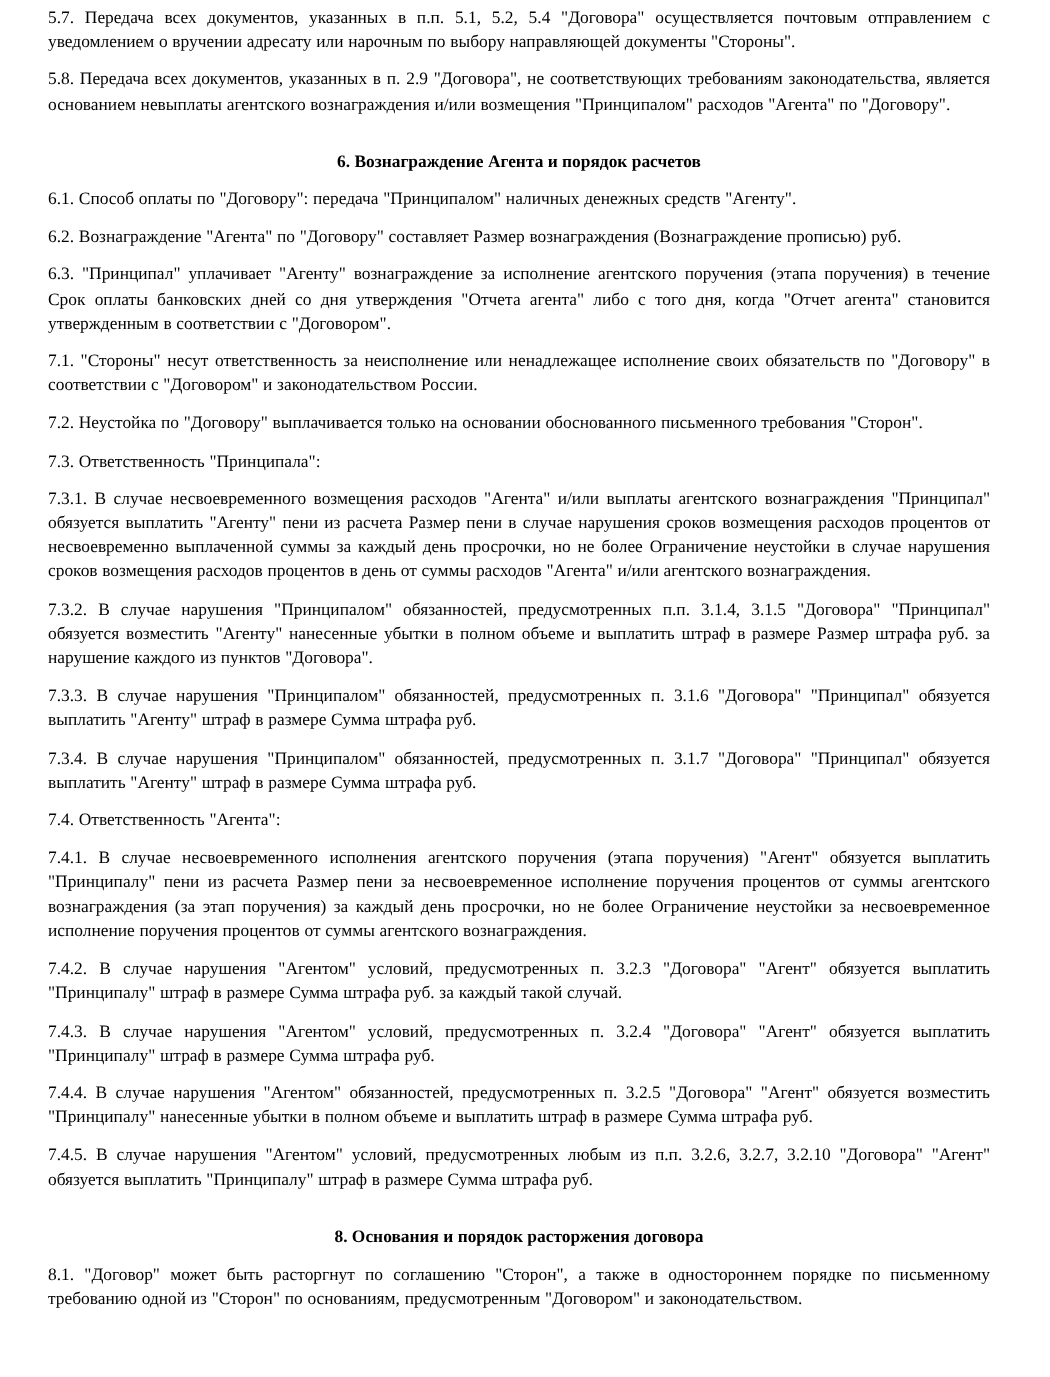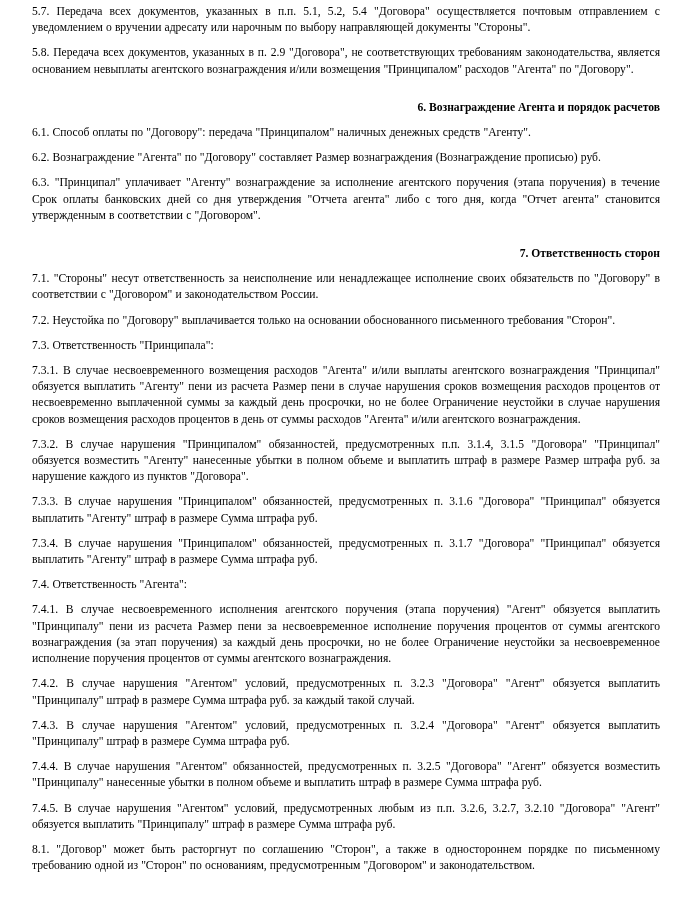--- a/index.html
+++ b/index.html
@@ -33,46 +33,46 @@
     text-align: justify;
     text-justify: inter-word;
     hyphens: none;
     word-spacing: 0.02em;
   }
   h2.heading {
     margin: 16px 0 9px 0;
     font-size: 11.6px;
     line-height: 16.2px;
     font-weight: bold;
-    text-align: right;
+    text-align: center;
   }
   h2.heading.first {
     margin-top: 22px;
   }
 </style>
 </head>
 <body>
 
 <div class="page">
   <div class="doc-body" id="doc-body">
       <p class="para">5.7. Передача всех документов, указанных в п.п. 5.1, 5.2, 5.4 "Договора" осуществляется почтовым отправлением с уведомлением о вручении адресату или нарочным по выбору направляющей документы "Стороны".</p>
       <p class="para">5.8. Передача всех документов, указанных в п. 2.9 "Договора", не соответствующих требованиям законодательства, является основанием невыплаты агентского вознаграждения и/или возмещения "Принципалом" расходов "Агента" по "Договору".</p>
       <h2 class="heading first">6. Вознаграждение Агента и порядок расчетов</h2>
       <p class="para">6.1. Способ оплаты по "Договору": передача "Принципалом" наличных денежных средств "Агенту".</p>
       <p class="para">6.2. Вознаграждение "Агента" по "Договору" составляет Размер вознаграждения (Вознаграждение прописью) руб.</p>
       <p class="para">6.3. "Принципал" уплачивает "Агенту" вознаграждение за исполнение агентского поручения (этапа поручения) в течение Срок оплаты банковских дней со дня утверждения "Отчета агента" либо с того дня, когда "Отчет агента" становится утвержденным в соответствии с "Договором".</p>
-      <h2 class="heading first">7. Ответственность сторон</h2>
       <p class="para">7.1. "Стороны" несут ответственность за неисполнение или ненадлежащее исполнение своих обязательств по "Договору" в соответствии с "Договором" и законодательством России.</p>
       <p class="para">7.2. Неустойка по "Договору" выплачивается только на основании обоснованного письменного требования "Сторон".</p>
       <p class="para">7.3. Ответственность "Принципала":</p>
       <p class="para">7.3.1. В случае несвоевременного возмещения расходов "Агента" и/или выплаты агентского вознаграждения "Принципал" обязуется выплатить "Агенту" пени из расчета Размер пени в случае нарушения сроков возмещения расходов процентов от несвоевременно выплаченной суммы за каждый день просрочки, но не более Ограничение неустойки в случае нарушения сроков возмещения расходов процентов в день от суммы расходов "Агента" и/или агентского вознаграждения.</p>
       <p class="para">7.3.2. В случае нарушения "Принципалом" обязанностей, предусмотренных п.п. 3.1.4, 3.1.5 "Договора" "Принципал" обязуется возместить "Агенту" нанесенные убытки в полном объеме и выплатить штраф в размере Размер штрафа руб. за нарушение каждого из пунктов "Договора".</p>
       <p class="para">7.3.3. В случае нарушения "Принципалом" обязанностей, предусмотренных п. 3.1.6 "Договора" "Принципал" обязуется выплатить "Агенту" штраф в размере Сумма штрафа руб.</p>
       <p class="para">7.3.4. В случае нарушения "Принципалом" обязанностей, предусмотренных п. 3.1.7 "Договора" "Принципал" обязуется выплатить "Агенту" штраф в размере Сумма штрафа руб.</p>
       <p class="para">7.4. Ответственность "Агента":</p>
       <p class="para">7.4.1. В случае несвоевременного исполнения агентского поручения (этапа поручения) "Агент" обязуется выплатить "Принципалу" пени из расчета Размер пени за несвоевременное исполнение поручения процентов от суммы агентского вознаграждения (за этап поручения) за каждый день просрочки, но не более Ограничение неустойки за несвоевременное исполнение поручения процентов от суммы агентского вознаграждения.</p>
       <p class="para">7.4.2. В случае нарушения "Агентом" условий, предусмотренных п. 3.2.3 "Договора" "Агент" обязуется выплатить "Принципалу" штраф в размере Сумма штрафа руб. за каждый такой случай.</p>
       <p class="para">7.4.3. В случае нарушения "Агентом" условий, предусмотренных п. 3.2.4 "Договора" "Агент" обязуется выплатить "Принципалу" штраф в размере Сумма штрафа руб.</p>
       <p class="para">7.4.4. В случае нарушения "Агентом" обязанностей, предусмотренных п. 3.2.5 "Договора" "Агент" обязуется возместить "Принципалу" нанесенные убытки в полном объеме и выплатить штраф в размере Сумма штрафа руб.</p>
       <p class="para">7.4.5. В случае нарушения "Агентом" условий, предусмотренных любым из п.п. 3.2.6, 3.2.7, 3.2.10 "Договора" "Агент" обязуется выплатить "Принципалу" штраф в размере Сумма штрафа руб.</p>
+      <h2 class="heading first">8. Основания и порядок расторжения договора</h2>
       <p class="para">8.1. "Договор" может быть расторгнут по соглашению "Сторон", а также в одностороннем порядке по письменному требованию одной из "Сторон" по основаниям, предусмотренным "Договором" и законодательством.</p>
     </div>
 </div>
 
 </body></html>

